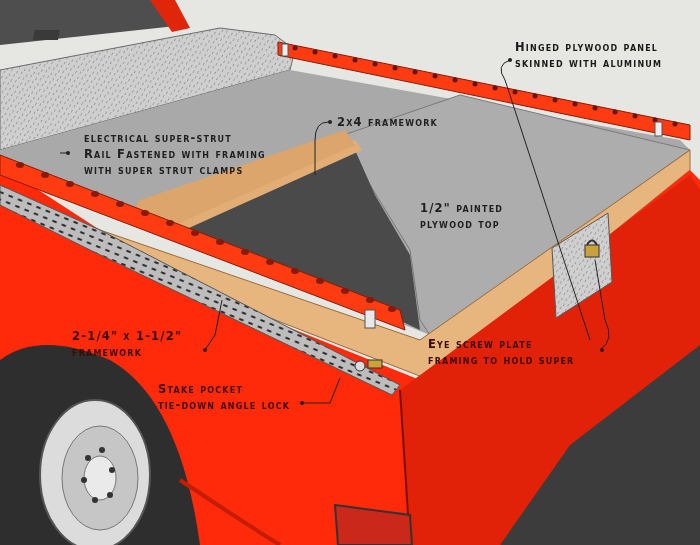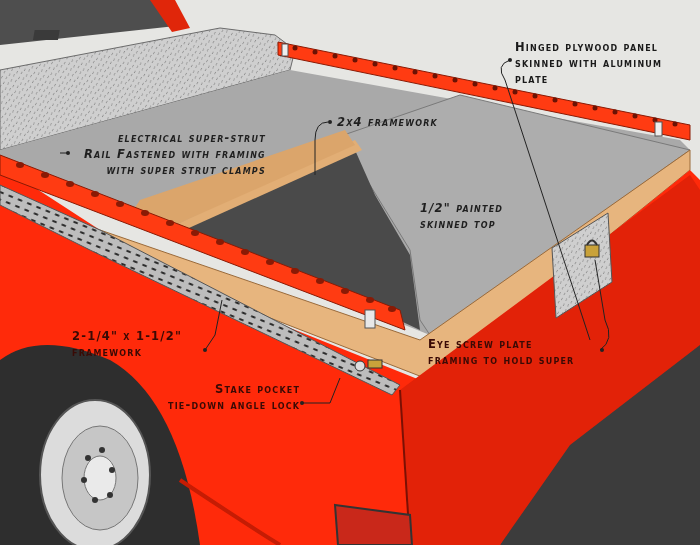--- a/index.html
+++ b/index.html
@@ -12,21 +12,21 @@
     font-weight: bold;
     font-size: 11.5px;
     line-height: 16px;
     letter-spacing: 1.2px;
     font-variant: small-caps;
     white-space: nowrap;
     color: #1a1a1a;
   }
   .label .line { display: block; }
   .label.dark-red { color: #3a0a05; }
-  .label.grey { color: #1f1f1f; font-style: italic; }
+  .label.grey { color: #1f1f1f; }
 </style>
 </head>
 <body>
 
 <div id="stage">
 
   <svg id="art" width="700" height="545" viewBox="0 0 700 545">
     <defs>
       <pattern id="diamond" width="8" height="6" patternUnits="userSpaceOnUse" patternTransform="rotate(-18)">
         <rect width="8" height="6" fill="#cfcfcf"></rect>
@@ -152,46 +152,45 @@
       <circle cx="330" cy="122" r="2"></circle>
       <circle cx="205" cy="350" r="2"></circle>
       <circle cx="602" cy="350" r="2"></circle>
       <circle cx="302" cy="403" r="2"></circle>
     </g>
   </svg>
 
   <div class="label" style="left:515px; top:39px;">
     <span class="line">Hinged plywood panel</span>
     <span class="line">skinned with aluminum</span>
-    <span class="line">plate</span>
   </div>
 
-  <div class="label grey" style="left:84px; top:130px;text-align:right;">
+  <div class="label grey" style="left:84px; top:130px;">
     <span class="line">electrical super-strut</span>
     <span class="line">Rail Fastened with framing</span>
     <span class="line">with super strut clamps</span>
   </div>
 
   <div class="label grey" style="left:337px; top:114px;">
     <span class="line">2x4 framework</span>
   </div>
 
   <div class="label grey" style="left:420px; top:200px;">
     <span class="line">1/2" painted</span>
-    <span class="line">skinned top</span>
+    <span class="line">plywood top</span>
   </div>
 
   <div class="label dark-red" style="left:72px; top:328px;">
     <span class="line">2-1/4" x 1-1/2"</span>
     <span class="line">framework</span>
   </div>
 
   <div class="label dark-red" style="left:428px; top:336px;">
     <span class="line">Eye screw plate</span>
     <span class="line">framing to hold super</span>
   </div>
 
-  <div class="label dark-red" style="left:168px; top:381px;text-align:right;">
+  <div class="label dark-red" style="left:158px; top:381px;">
     <span class="line">Stake pocket</span>
     <span class="line">tie-down angle lock</span>
   </div>
 
 </div>
 
 </body></html>

